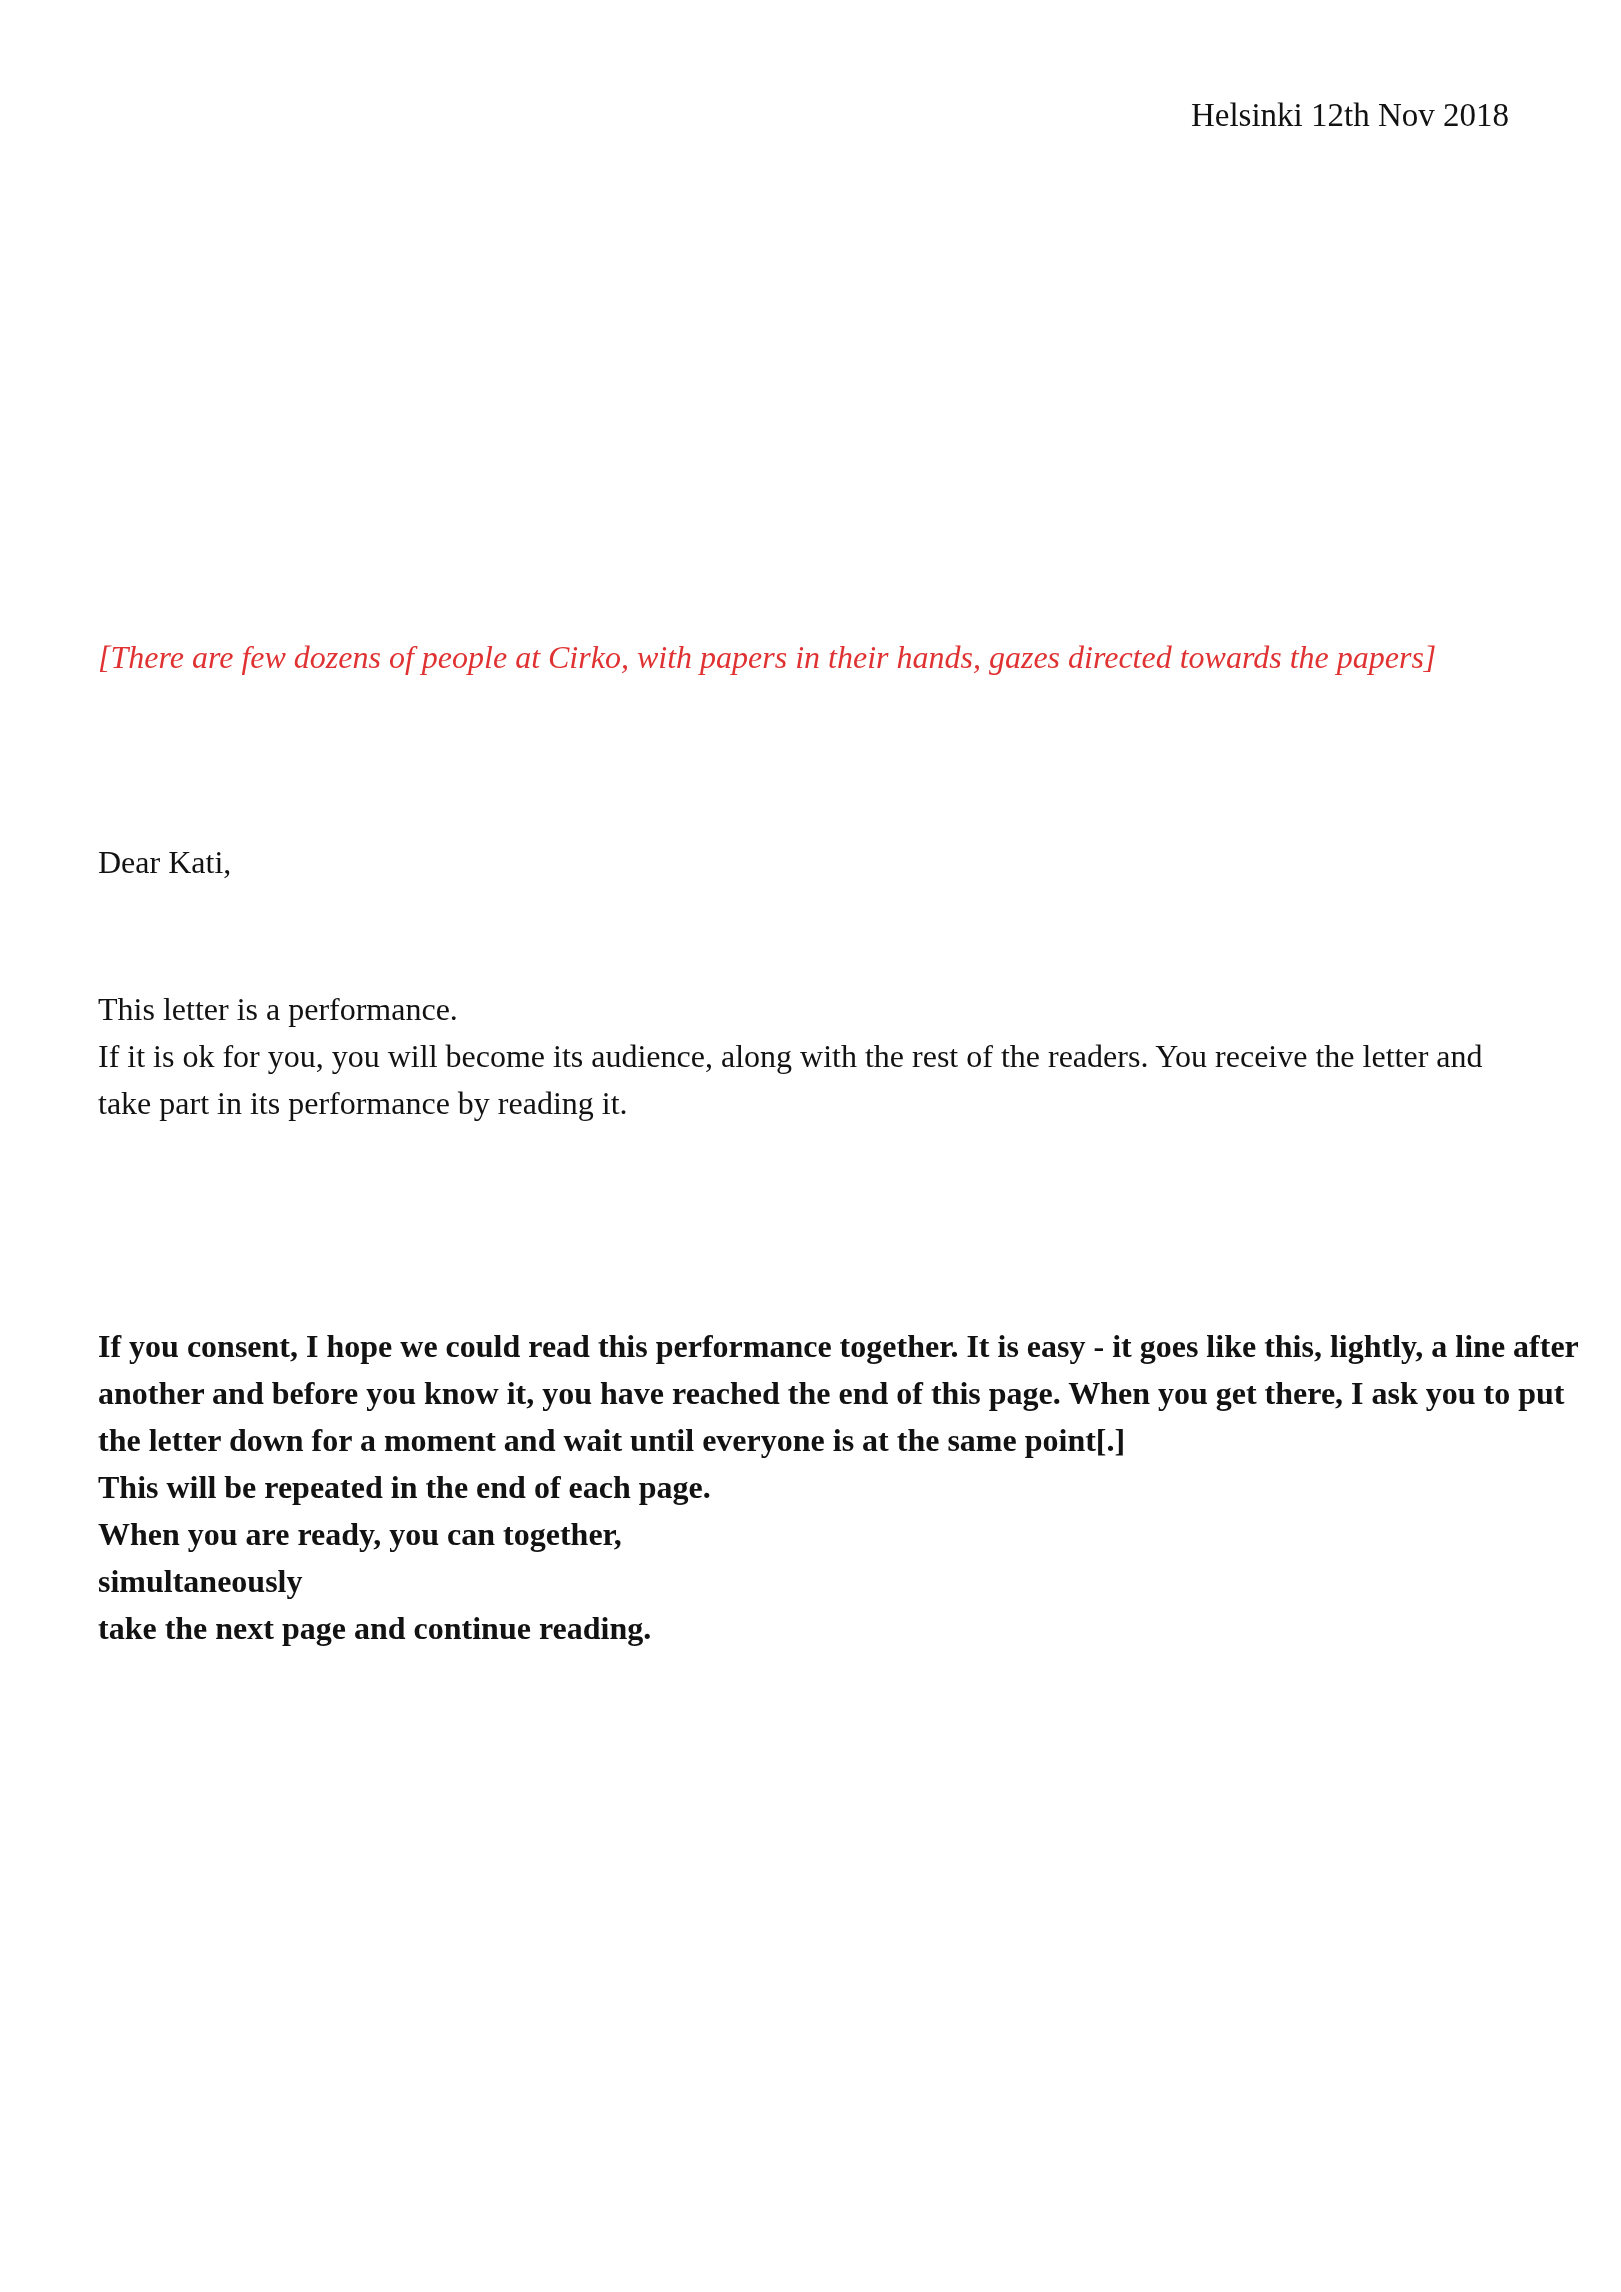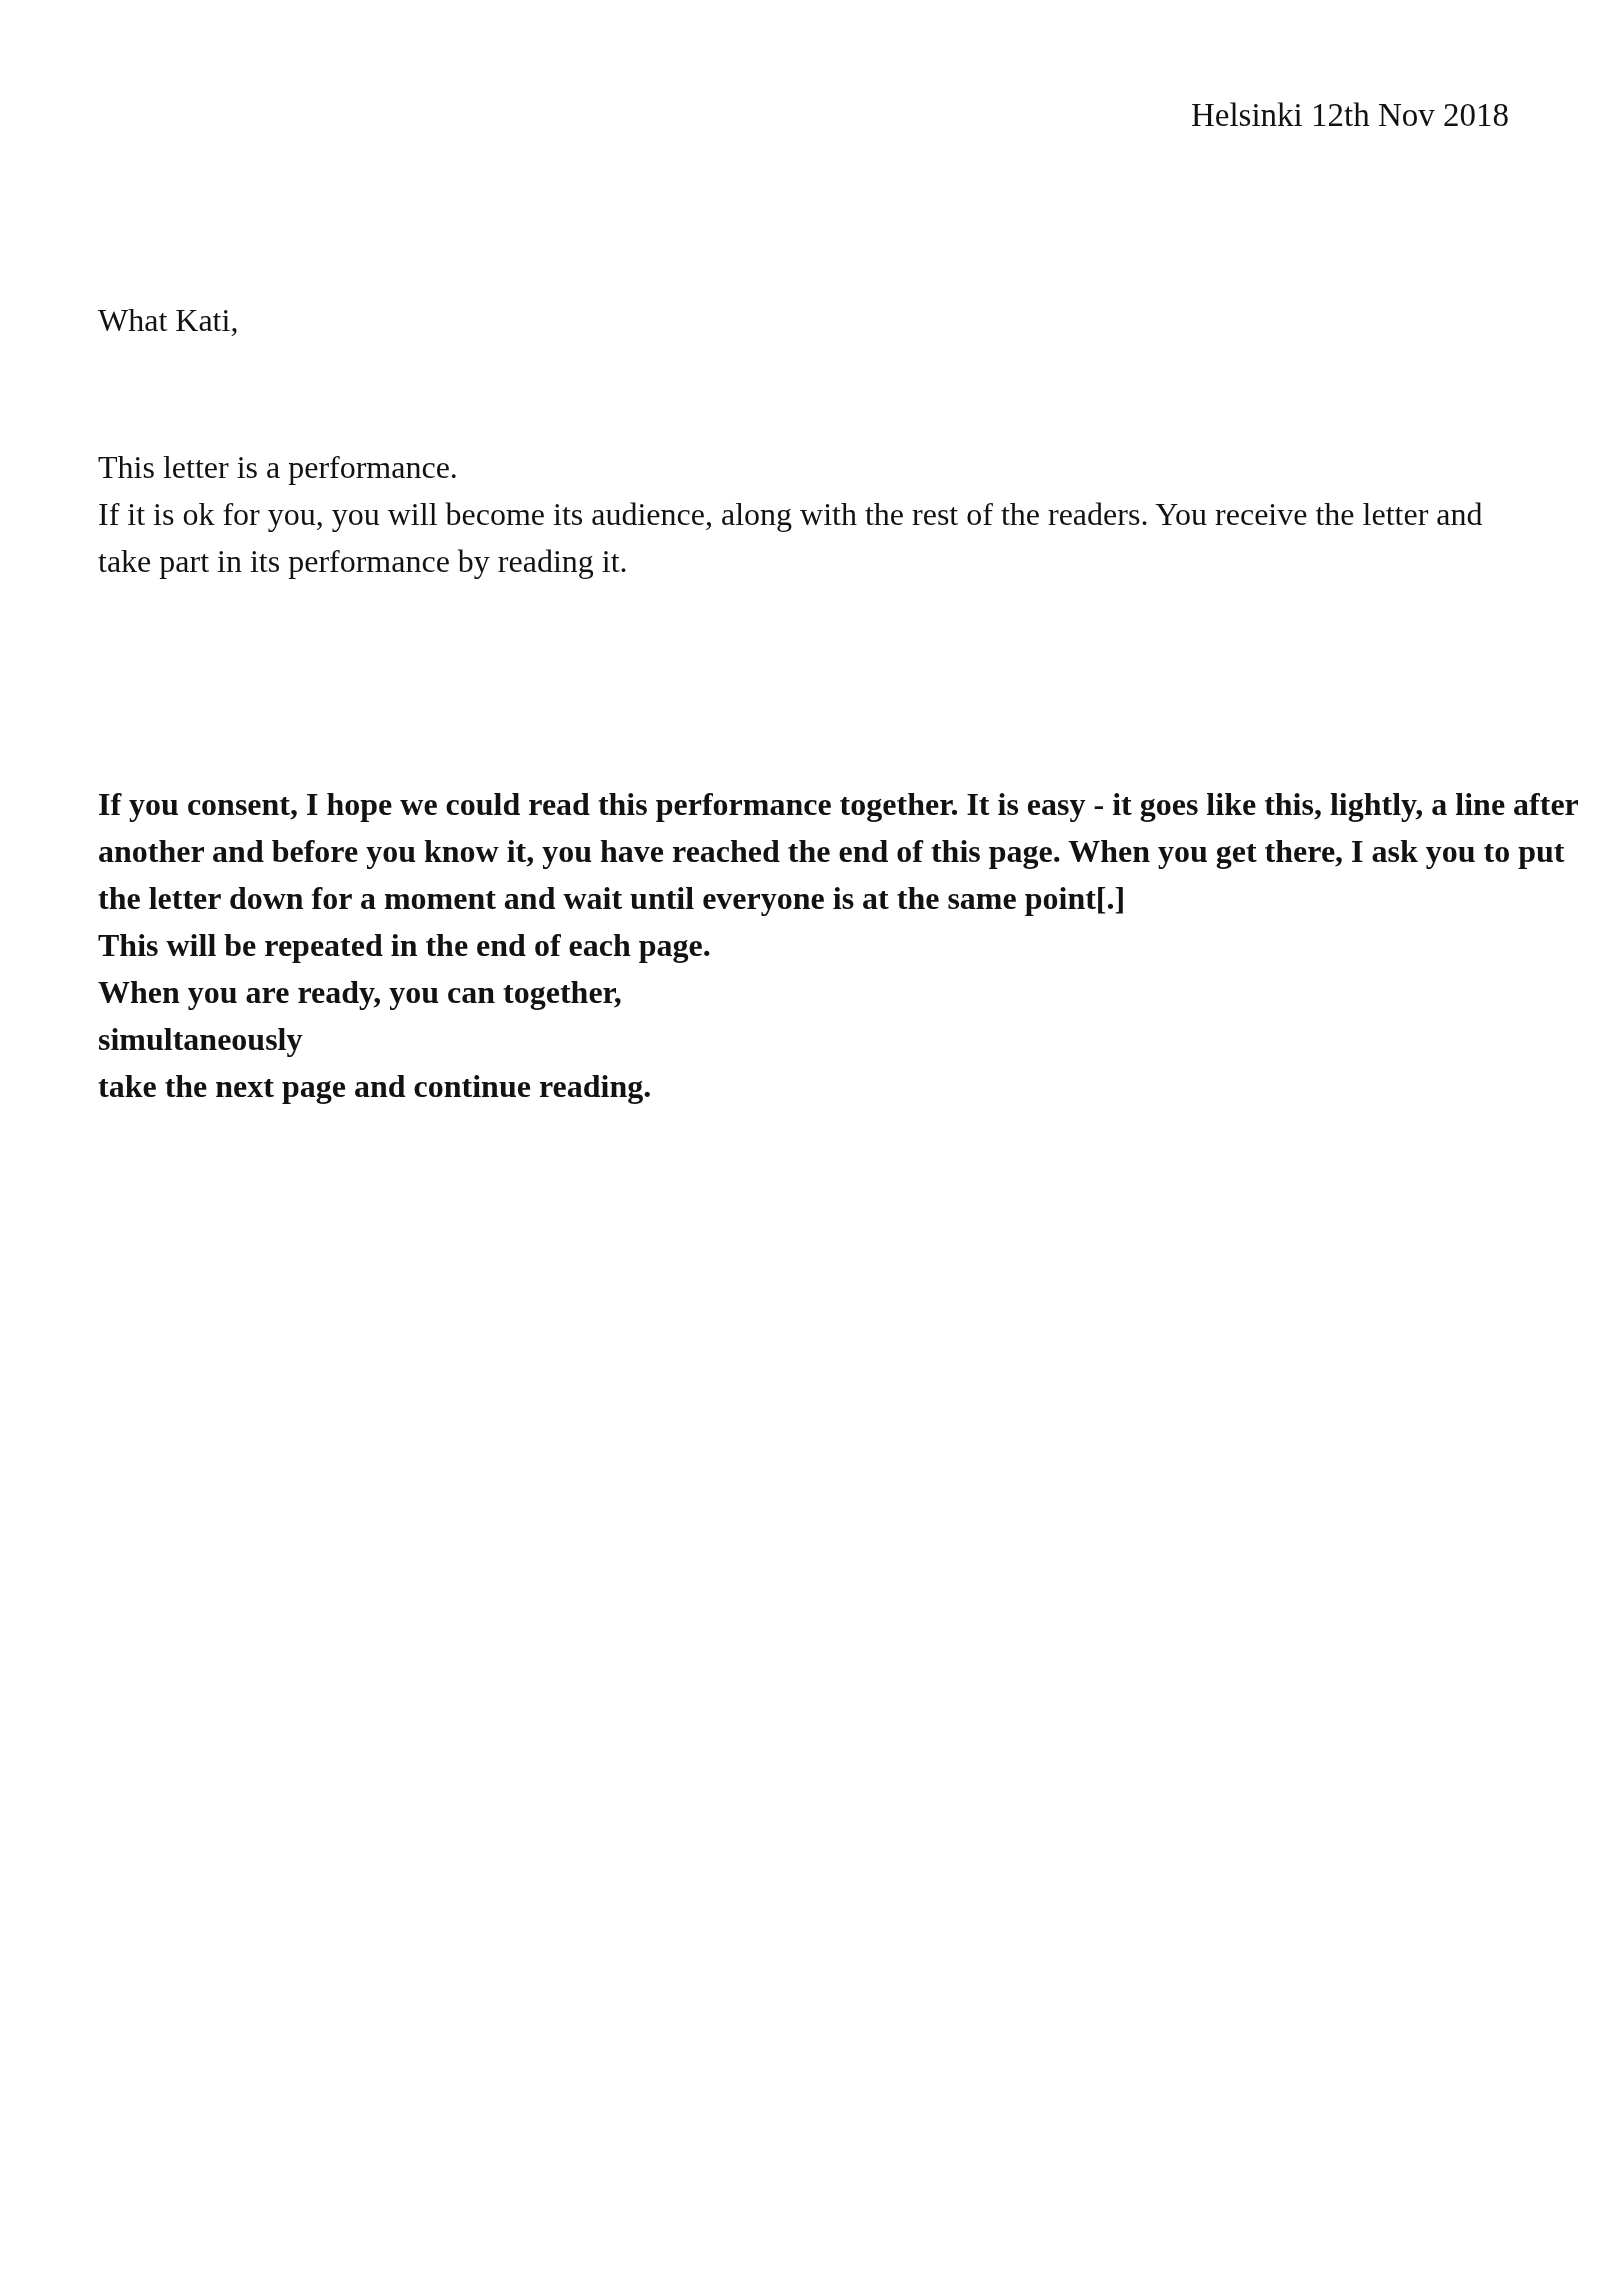--- a/index.html
+++ b/index.html
@@ -45,22 +45,23 @@
   .stage-4 { margin-top: 65px; }
 </style>
 </head>
 <body>
 
 <div class="page">
   <div class="content">
 
     <div class="date">Helsinki 12th Nov 2018</div>
 
+    <div class="stage stage-1">[There are few dozens of people at Cirko, with papers in their hands, gazes directed towards the papers]</div>
 
-    <div class="line salutation">What Kati,</div>
+    <div class="line salutation">Dear Kati,</div>
 
 
 
     <div class="para para-2">This letter is a performance.
 If it is ok for you, you will become its audience, along with the rest of the readers. You receive the letter and
 take part in its performance by reading it.</div>
 
 
     <div class="para para-3">If you consent, I hope we could read this performance together. It is easy - it goes like this, lightly, a line after
 another and before you know it, you have reached the end of this page. When you get there, I ask you to put

